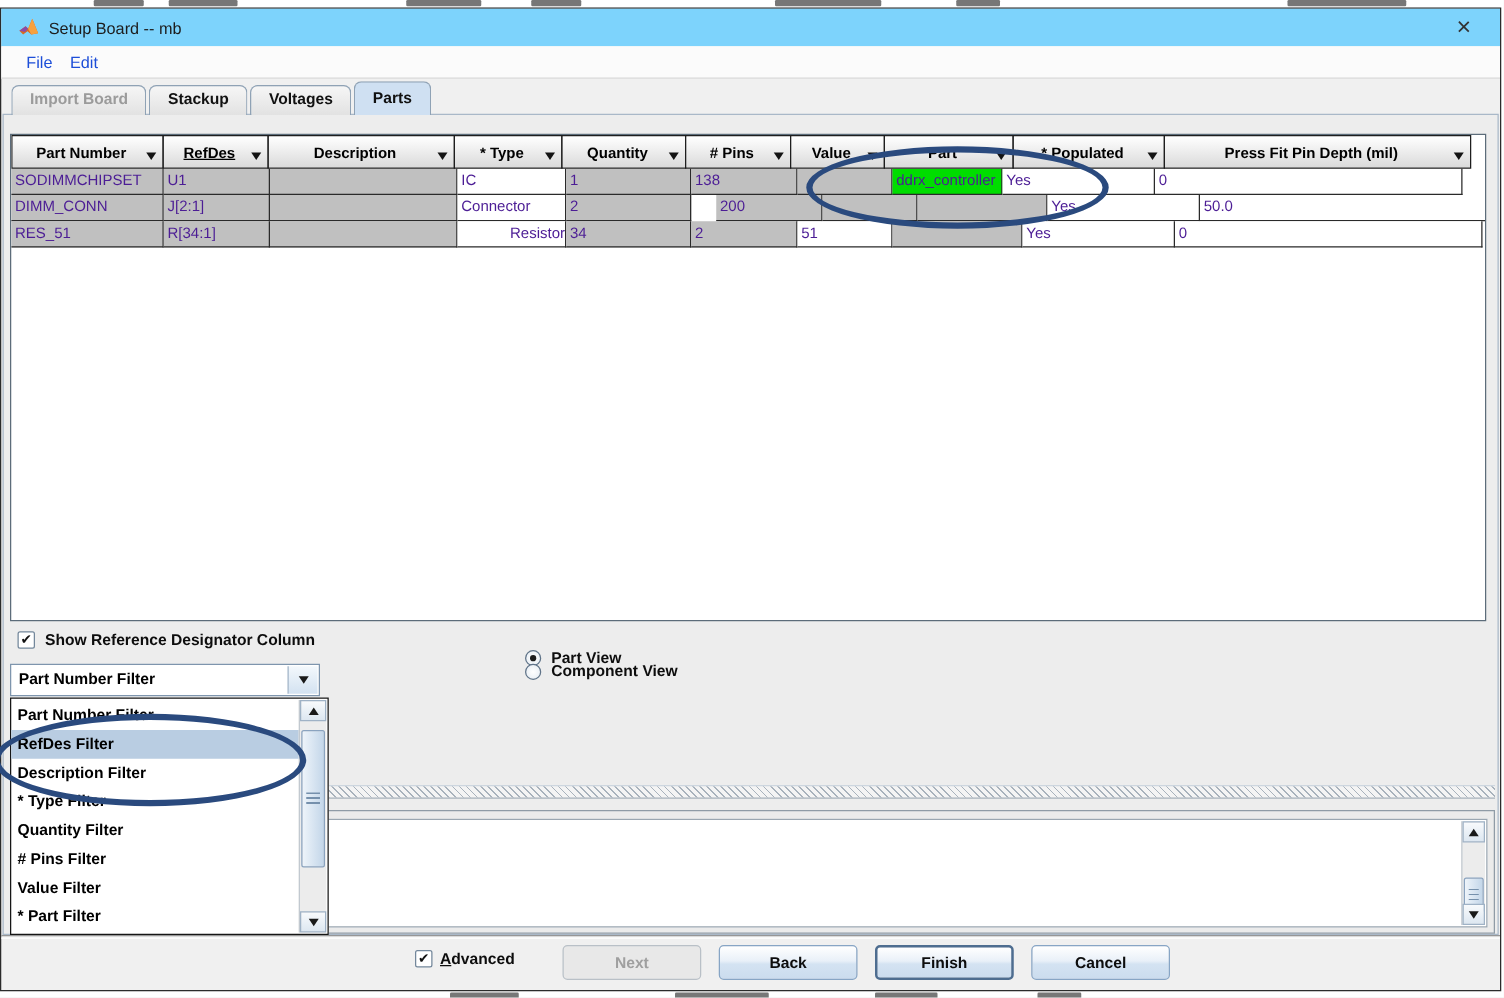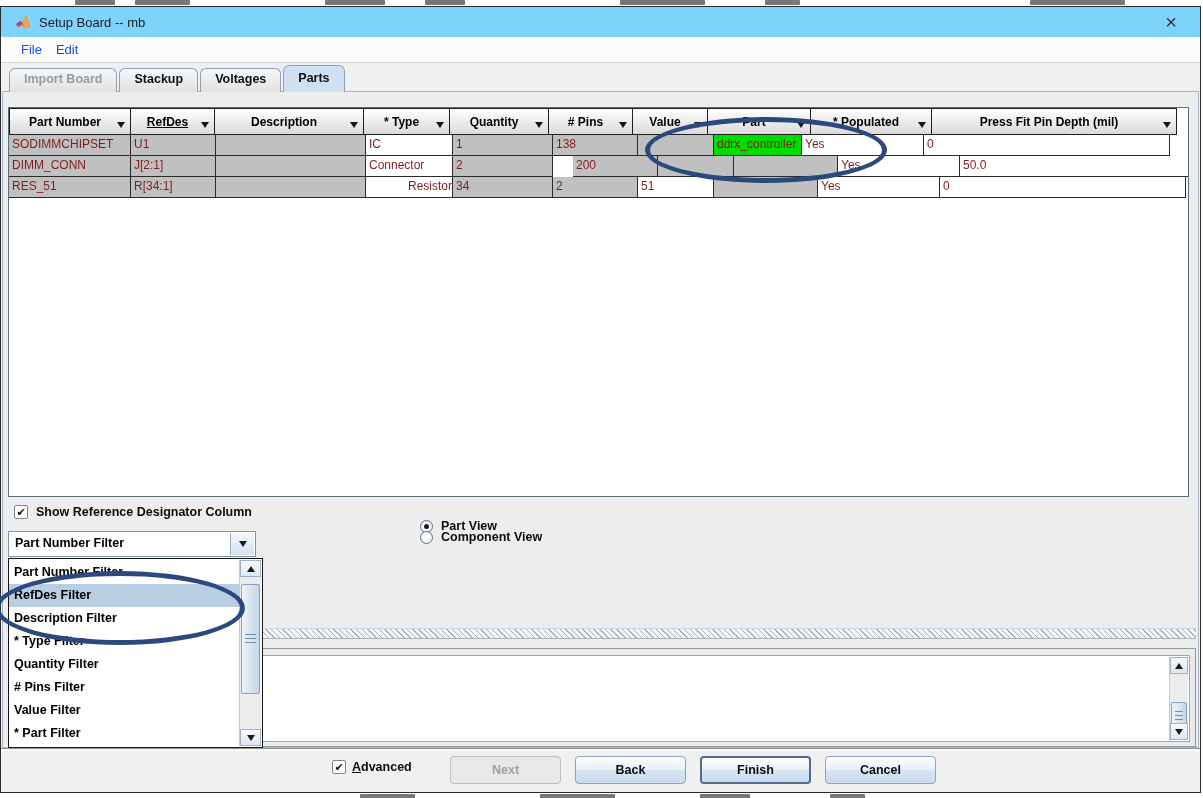--- a/index.html
+++ b/index.html
@@ -40,21 +40,21 @@
       border:1px solid #1e1e1e;margin-left:-1px;display:flex;align-items:center;
       justify-content:center;font-weight:bold;font-size:12px;color:#000;position:relative;}
   .th:first-child{margin-left:0;}
   .th-label{padding:0 14px 0 4px;white-space:nowrap;overflow:hidden;}
   .sort-arrow{position:absolute;right:5px;bottom:6px;width:0;height:0;
               border-left:4px solid transparent;border-right:4px solid transparent;
               border-top:6px solid #141414;}
   .tr{display:flex;height:21px;}
   .td{box-sizing:border-box;flex:0 0 auto;border-right:1px solid #2a2a2a;
       border-bottom:1px solid #2a2a2a;font-size:12px;line-height:19px;padding:0 3px;
-      white-space:nowrap;overflow:hidden;color:#7f1d1d;}
+      white-space:nowrap;overflow:hidden;color:#4c1d95;}
   .bg-gray{background:#c0c0c0;}.bg-white{background:#ffffff;}.bg-green{background:#00dd00;}
 
   
   .checkbox{width:14px;height:14px;background:#fff;border:1px solid #73879b;border-radius:2px;
             box-sizing:border-box;display:flex;align-items:center;justify-content:center;
             font-size:11px;line-height:11px;color:#111;}
   .label{font-weight:bold;font-size:12.5px;color:#0d0d0d;white-space:nowrap;}
   .mnemonic::first-letter{text-decoration:underline;}
   .combo{position:absolute;left:7px;top:524px;width:248px;height:26px;background:#fff;
          border:1px solid #7e95ad;box-sizing:border-box;z-index:3;}

